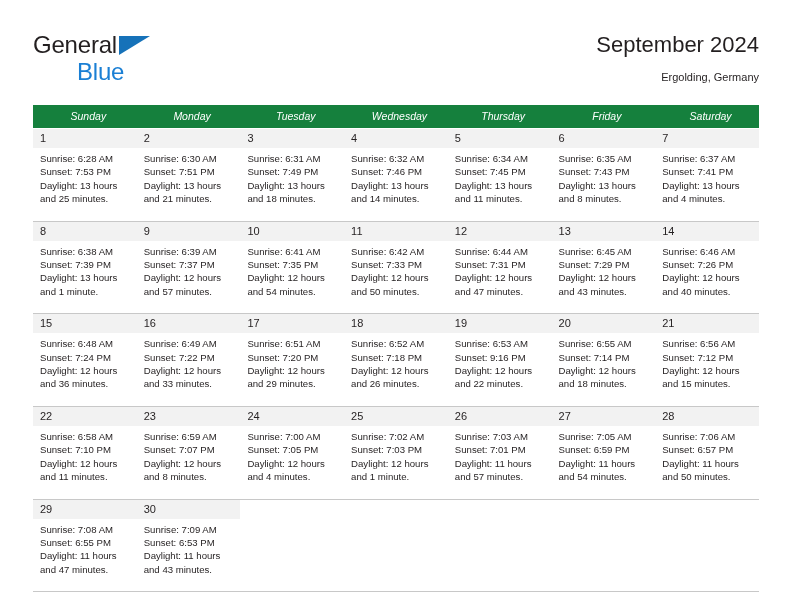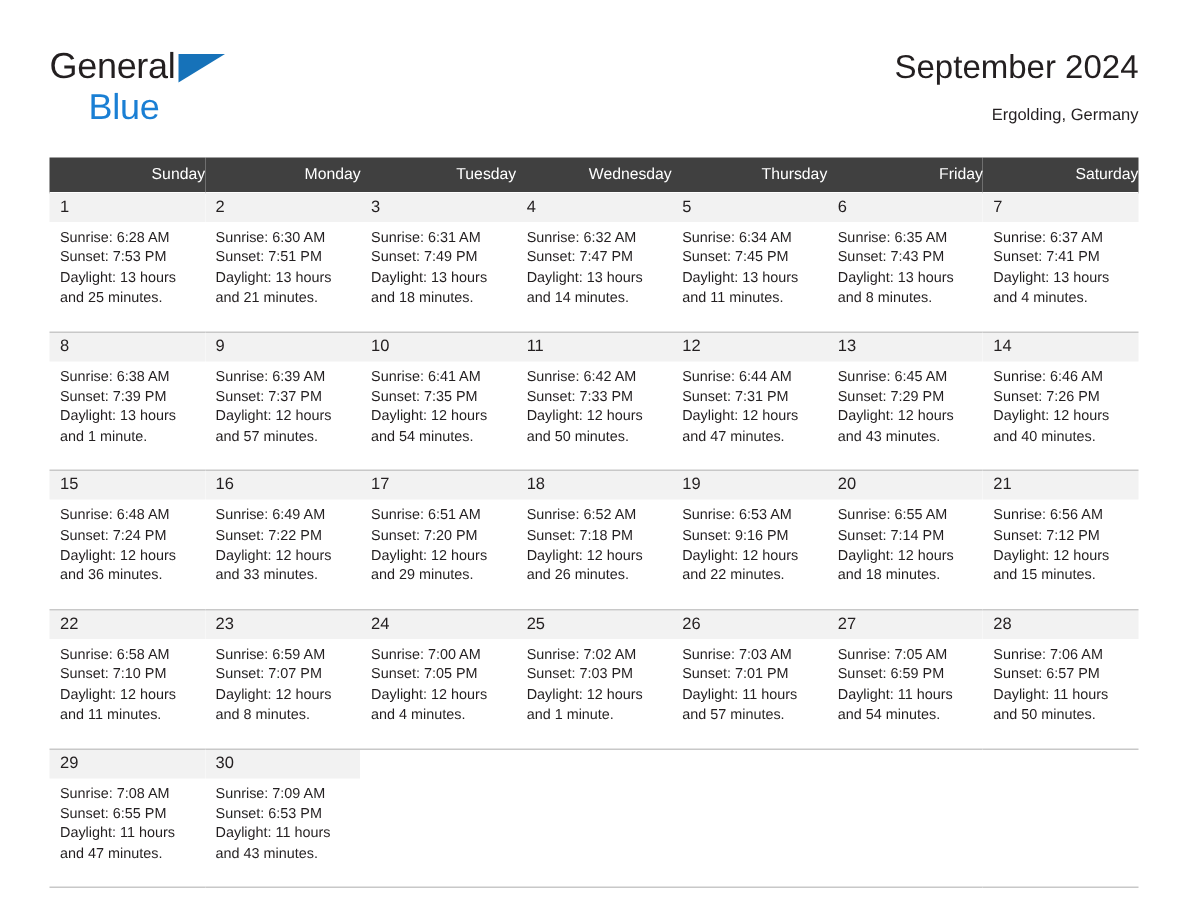--- a/index.html
+++ b/index.html
@@ -49,21 +49,21 @@
     left: 86px;
     top: 3px;
     width: 0;
     height: 0;
     border-left: 31px solid #1672b9;
     border-bottom: 19px solid transparent;
   }
   .brand-row2 {
     display: block;
     margin-top: 1px;
-    margin-left: 26px;
+    margin-left: 44px;
     font-size: 24px;
     color: #1a7fd4;
     letter-spacing: -0.2px;
   }
   .title-block {
     position: absolute;
     right: 0;
     top: 0;
     text-align: right;
   }
@@ -85,28 +85,29 @@
   
   .calendar {
     position: absolute;
     left: 33px;
     top: 105px;
     width: 726px;
     border-collapse: collapse;
     table-layout: fixed;
   }
   .calendar th {
-    background: #404040;
+    background: #15803d;
     color: #ffffff;
     font-size: 10.5px;
     font-weight: normal;
-    text-align: right;
+    text-align: center;
     padding: 5px 0 6px 7px;
     border: none;
     height: 11px;
+    font-style: italic;
   }
   .calendar td {
     vertical-align: top;
     padding: 0;
     border: none;
     width: 103.71px;
     background: #ffffff;
   }
   .week-row > td {
     border-top: 1px solid #ffffff;
@@ -206,21 +207,21 @@
                 <div>Sunset: 7:49 PM</div>
                 <div class="daylight-wrap">Daylight: 13 hours and 18 minutes.</div>
               </div>
             </div>
           </td>
           <td>
             <div class="cell-inner">
               <div class="daynum">4</div>
               <div class="details">
                 <div>Sunrise: 6:32 AM</div>
-                <div>Sunset: 7:47 PM</div>
+                <div>Sunset: 7:46 PM</div>
                 <div class="daylight-wrap">Daylight: 13 hours and 14 minutes.</div>
               </div>
             </div>
           </td>
           <td>
             <div class="cell-inner">
               <div class="daynum">5</div>
               <div class="details">
                 <div>Sunrise: 6:34 AM</div>
                 <div>Sunset: 7:45 PM</div>

